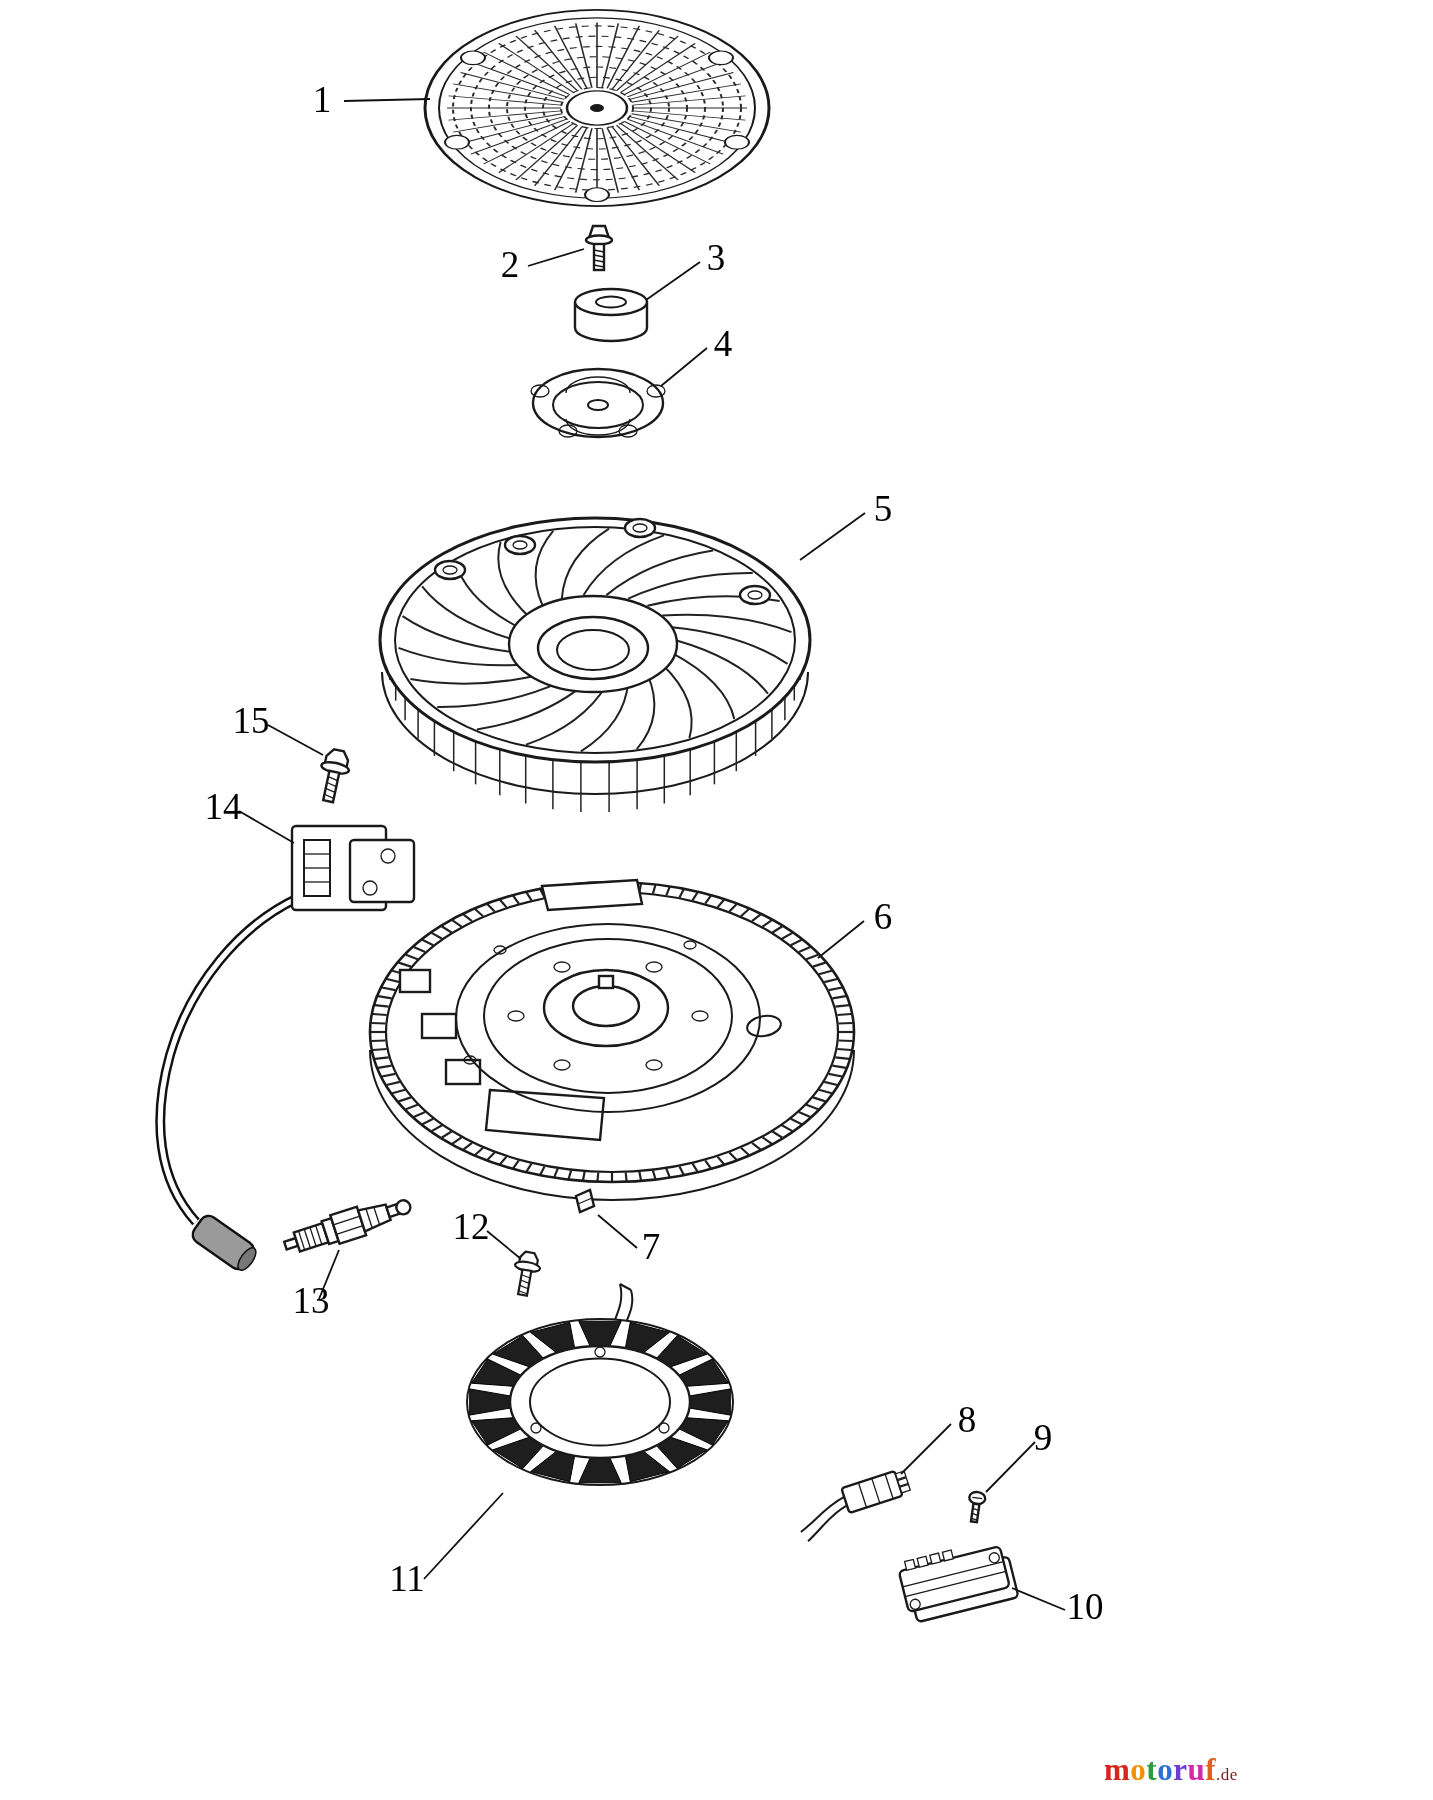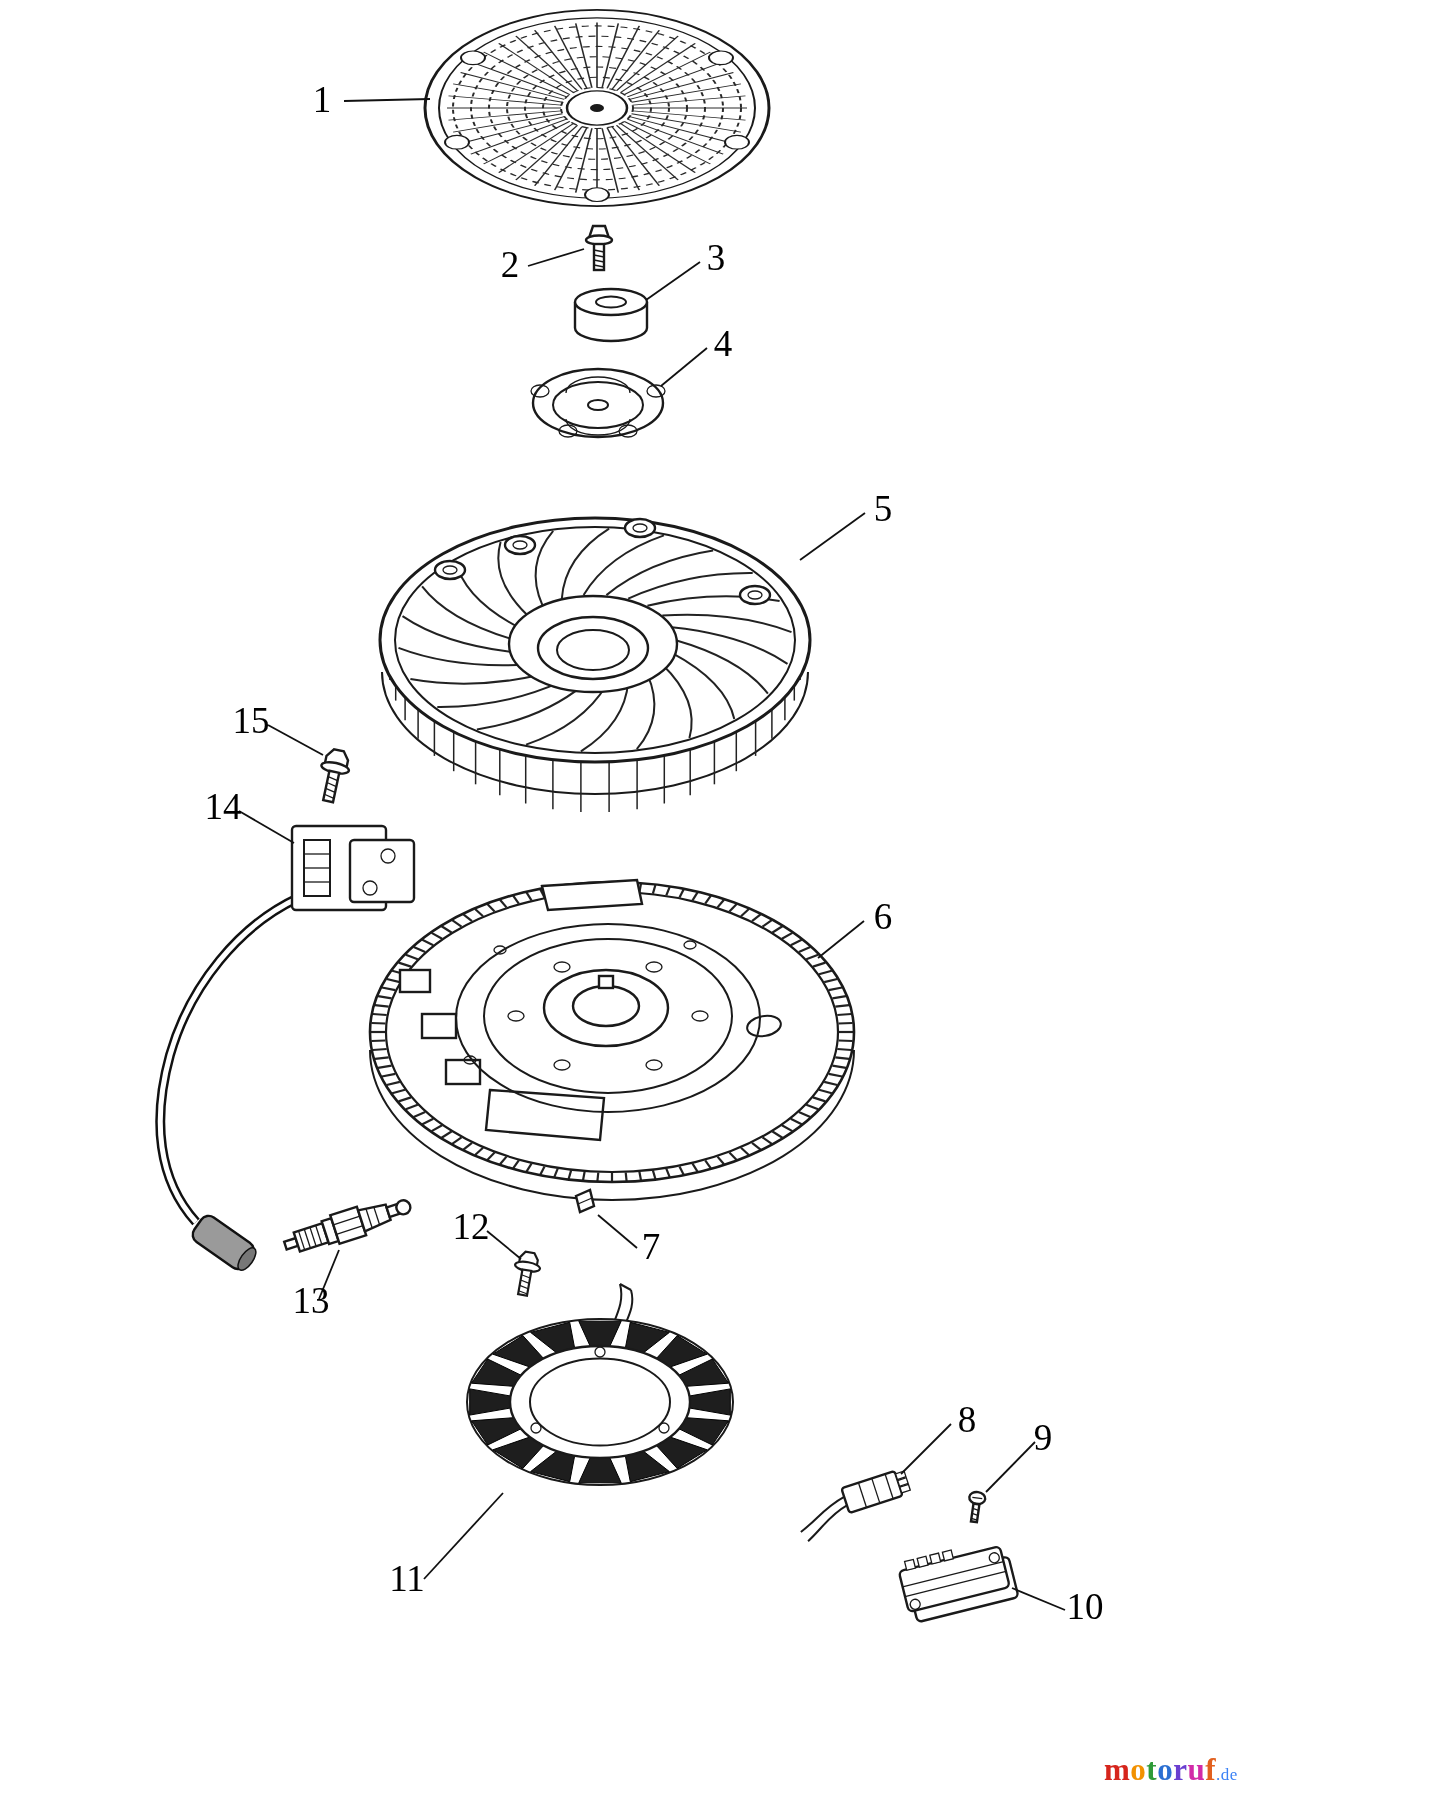--- a/index.html
+++ b/index.html
@@ -482,14 +482,14 @@
     <text class="plabel" x="1085" y="1619" text-anchor="middle">10</text>
     <text class="plabel" x="407" y="1591" text-anchor="middle">11</text>
     <text class="plabel" x="471" y="1239" text-anchor="middle">12</text>
     <text class="plabel" x="311" y="1313" text-anchor="middle">13</text>
     <text class="plabel" x="223" y="819" text-anchor="middle">14</text>
     <text class="plabel" x="251" y="733" text-anchor="middle">15</text>
   </g>
 </svg>
 
 <div class="wm">
-  <span style="color: rgb(214, 37, 28);">m</span><span style="color: rgb(242, 145, 0);">o</span><span style="color: rgb(46, 155, 56);">t</span><span style="color: rgb(42, 111, 210);">o</span><span style="color: rgb(106, 63, 208);">r</span><span style="color: rgb(210, 42, 168);">u</span><span style="color: rgb(226, 96, 30);">f</span><span class="de" style="color: #3b82f6; margin-top: 32px;">.de</span>
+  <span style="color: rgb(214, 37, 28);">m</span><span style="color: rgb(242, 145, 0);">o</span><span style="color: rgb(46, 155, 56);">t</span><span style="color: rgb(42, 111, 210);">o</span><span style="color: rgb(106, 63, 208);">r</span><span style="color: rgb(210, 42, 168);">u</span><span style="color: rgb(226, 96, 30);">f</span><span class="de" style="color: #7f1d1d; margin-top: 32px;">.de</span>
 </div>
 
 </body></html>

